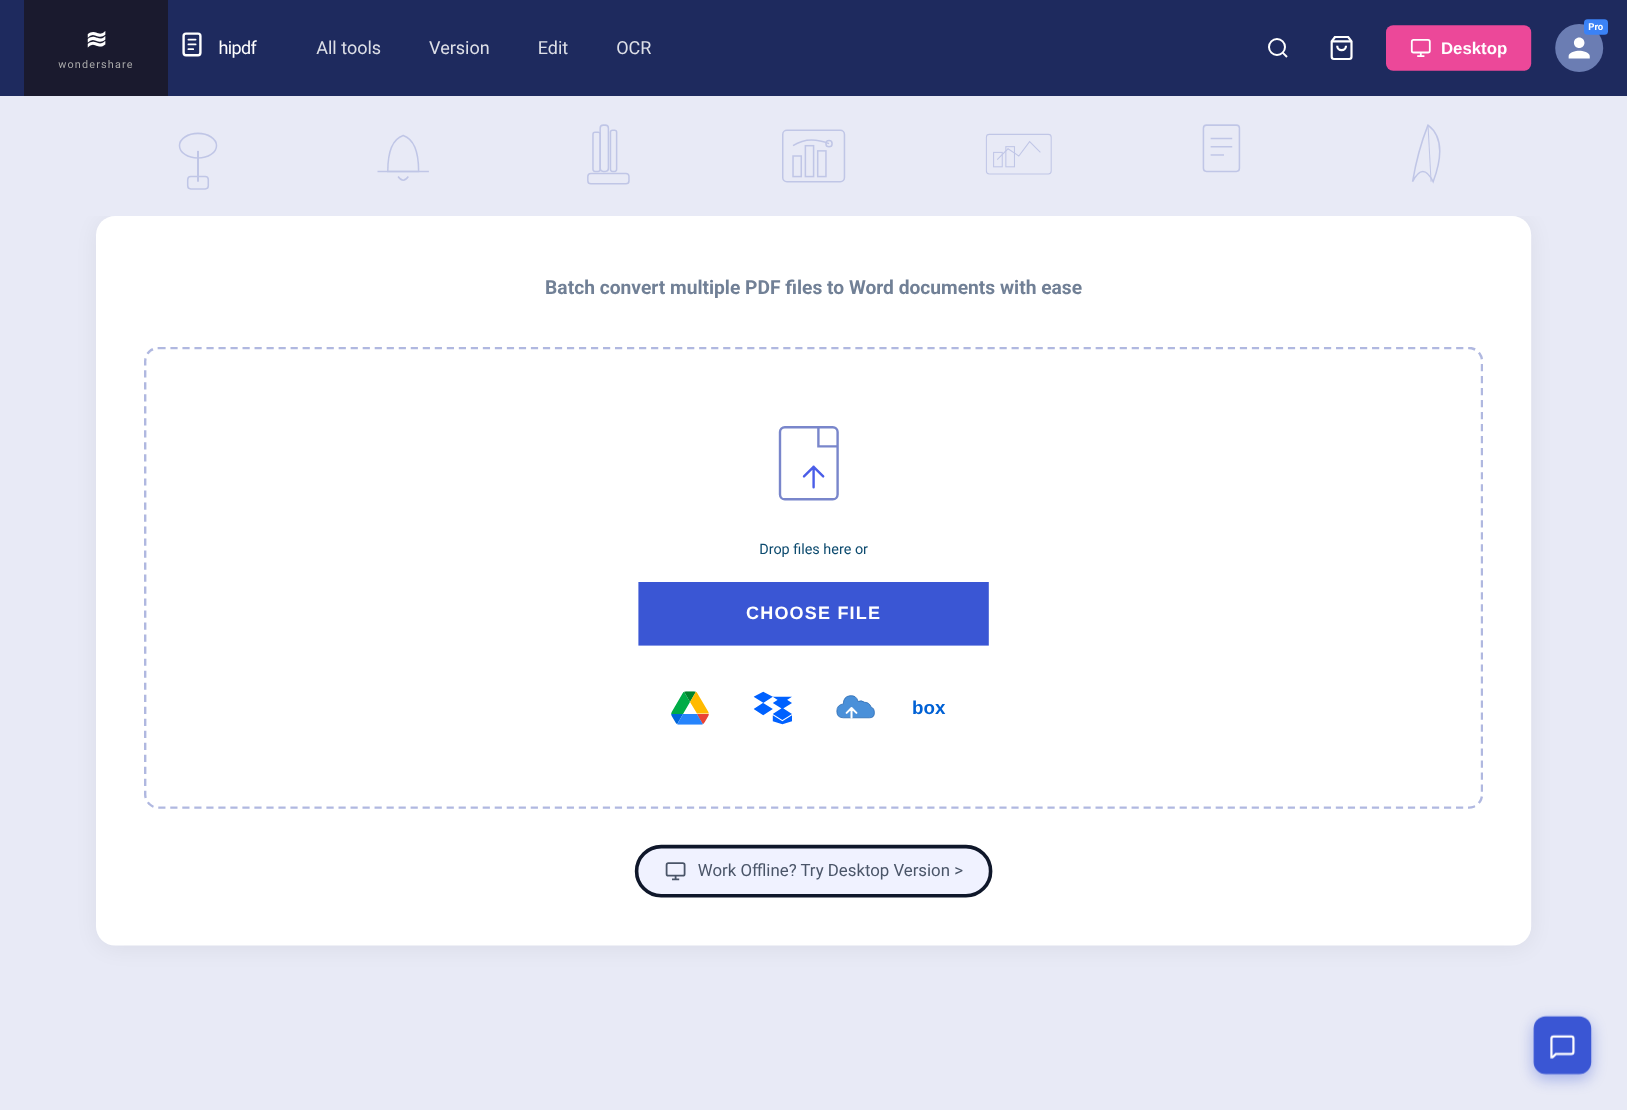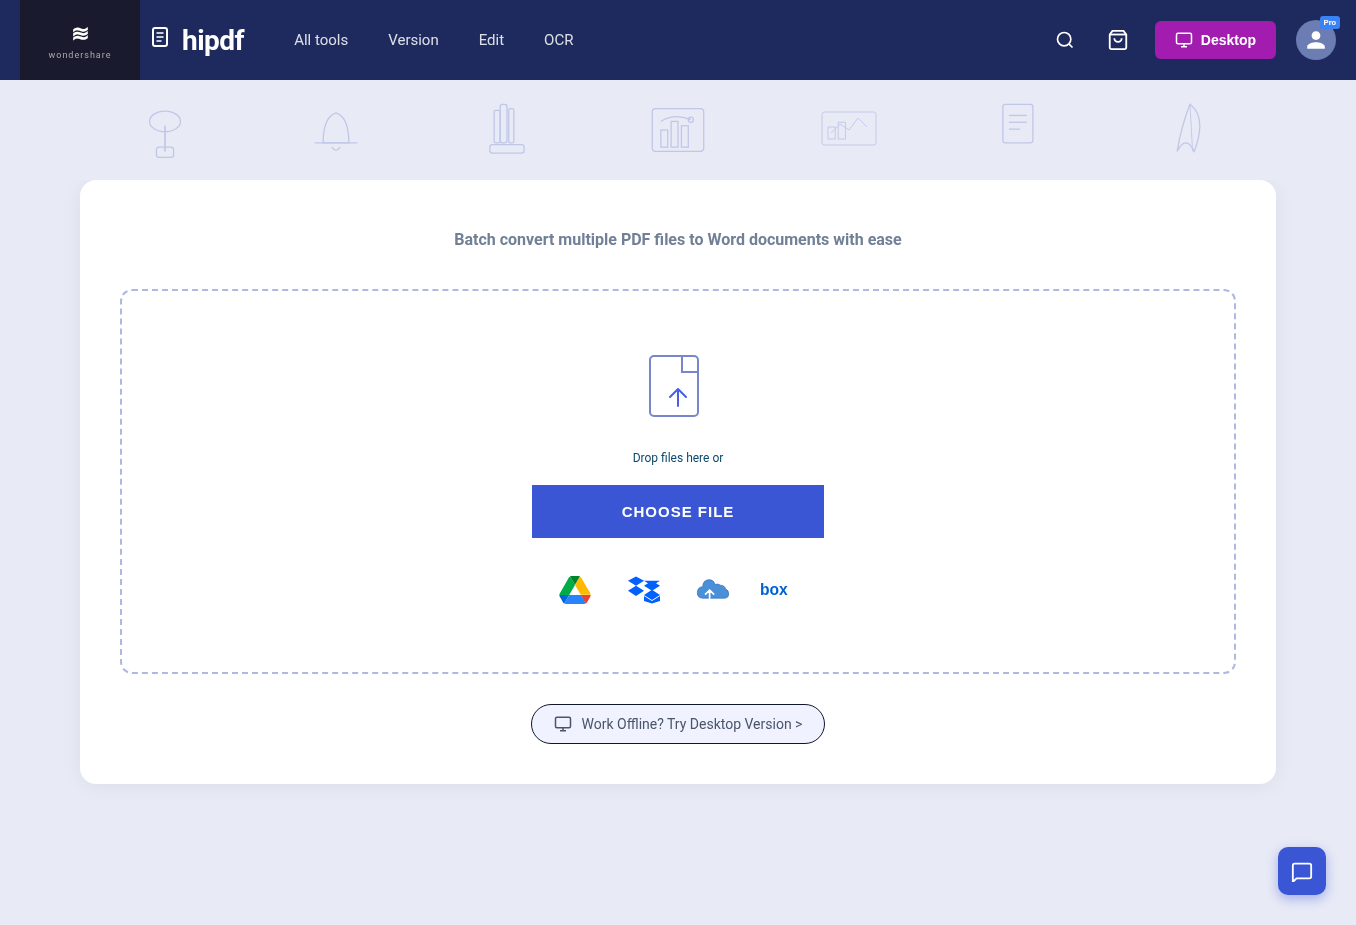--- a/index.html
+++ b/index.html
@@ -50,22 +50,22 @@
       gap: 8px;
       margin-right: 50px;
     }
     .hipdf-icon {
       color: white;
       font-size: 20px;
       font-weight: bold;
     }
     .hipdf-text {
       color: white;
-      font-size: 28px;
-      font-weight: 700;
+      font-size: 15px;
+      font-weight: 400;
       letter-spacing: -0.5px;
     }
     .nav-links {
       display: flex;
       align-items: center;
       gap: 40px;
       flex: 1;
     }
     .nav-link {
       color: rgba(255,255,255,0.85);
@@ -84,21 +84,21 @@
       border: none;
       color: white;
       font-size: 20px;
       cursor: pointer;
       padding: 6px;
       display: flex;
       align-items: center;
       justify-content: center;
     }
     .desktop-btn {
-      background: #a21caf;
+      background: #ec4899;
       border: none;
       color: white;
       padding: 10px 20px;
       border-radius: 6px;
       font-size: 14px;
       font-weight: 600;
       cursor: pointer;
       display: flex;
       align-items: center;
       gap: 8px;
@@ -252,21 +252,21 @@
       display: flex;
       align-items: center;
       justify-content: center;
       margin-top: 30px;
     }
     .offline-banner-inner {
       display: flex;
       align-items: center;
       gap: 10px;
       background: #f0f2ff;
-      border: 1px solid #0f172a;
+      border: 3px solid #0f172a;
       border-radius: 30px;
       padding: 10px 22px;
       cursor: pointer;
     }
     .offline-text {
       color: #4a5568;
       font-size: 14px;
     }
 
     

